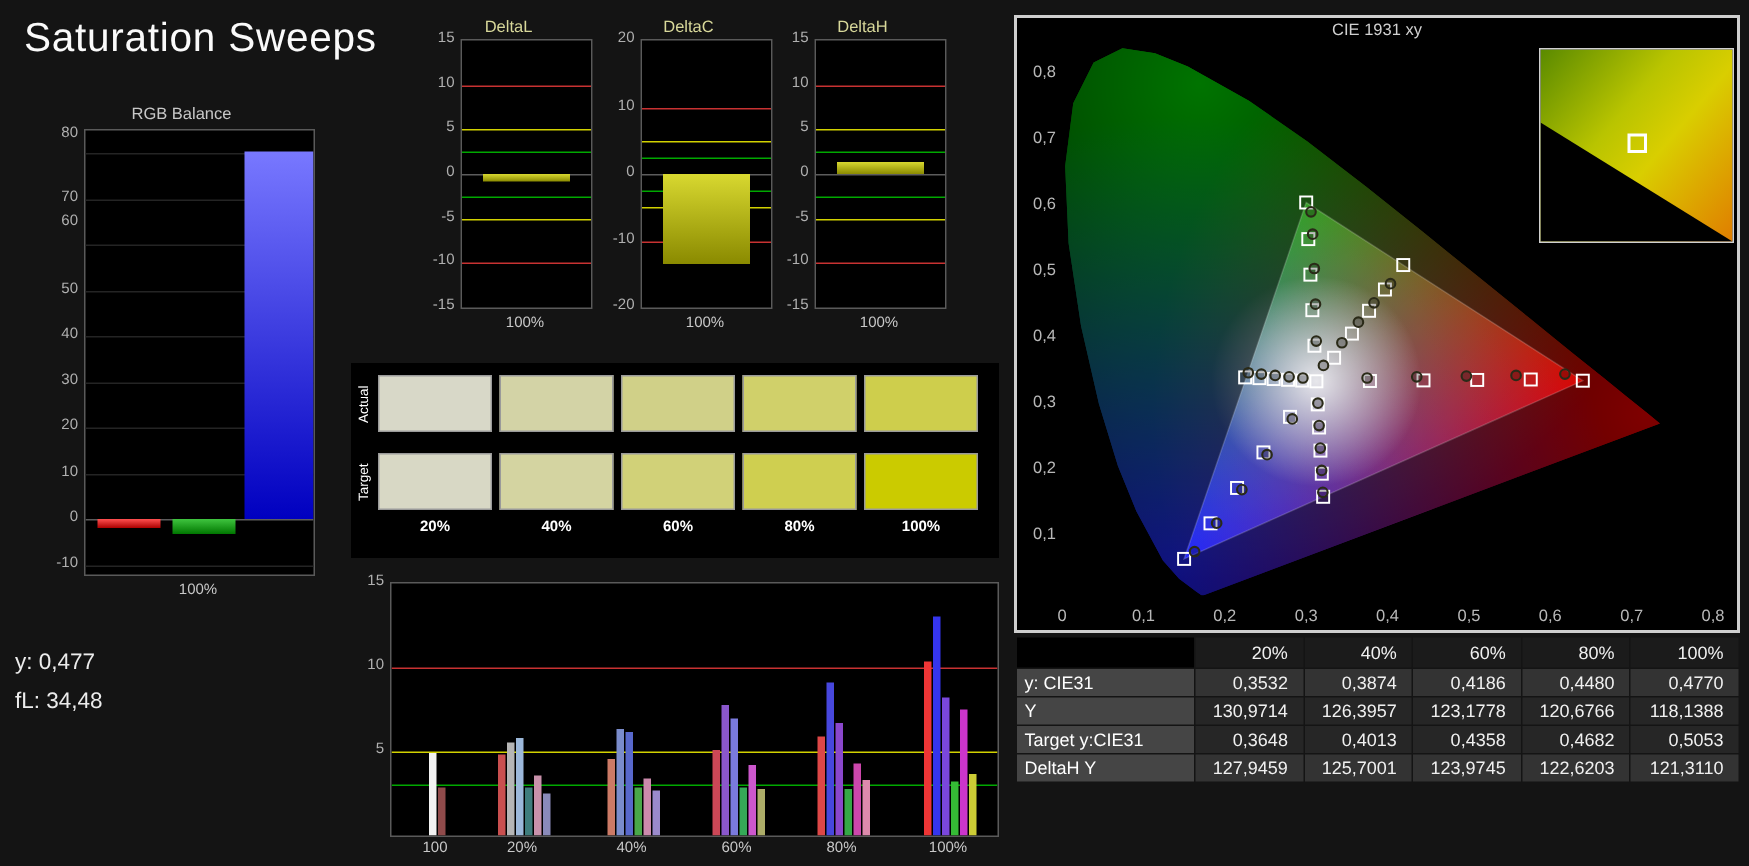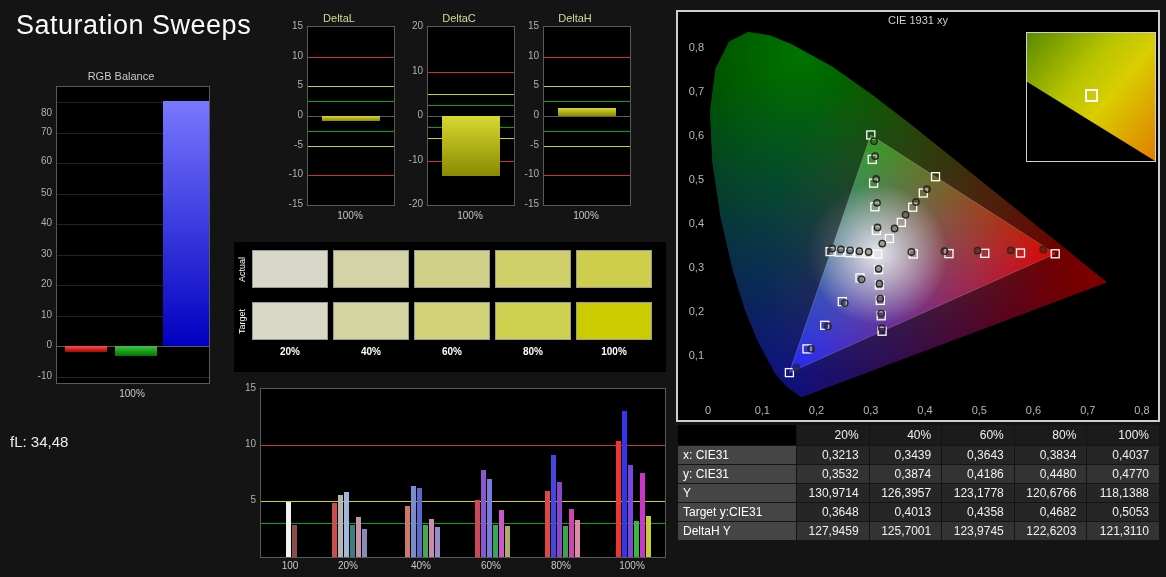--- a/index.html
+++ b/index.html
@@ -62,23 +62,23 @@
   #data-table tr.odd td.val{background:#333333}
 </style>
 </head>
 <body>
 
 <div id="page-title">Saturation Sweeps</div>
 
 <div class="panel" id="rgb-chart">
   <div class="chart-title">RGB Balance</div>
   <div id="rgb-yticks">
-      <div class="tick" style="top:37px">80</div>
+      <div class="tick" style="top:13px">80</div>
       <div class="tick" style="top:55.8px">70</div>
-      <div class="tick" style="top:85px">60</div>
+      <div class="tick" style="top:72px">60</div>
       <div class="tick" style="top:116.8px">50</div>
       <div class="tick" style="top:147.3px">40</div>
       <div class="tick" style="top:177.8px">30</div>
       <div class="tick" style="top:208.4px">20</div>
       <div class="tick" style="top:238.9px">10</div>
       <div class="tick" style="top:269.4px">0</div>
       <div class="tick" style="top:299.9px">-10</div>
     </div>
   <div class="plot" id="rgb-plot">
       <div class="grid" style="top:15.3px"></div>
@@ -350,20 +350,21 @@
         <text x="26" y="127.0" fill="#b8b8b8" font-size="11" text-anchor="end" font-family="Liberation Sans, sans-serif">0,6</text>
         <text x="26" y="83.0" fill="#b8b8b8" font-size="11" text-anchor="end" font-family="Liberation Sans, sans-serif">0,7</text>
         <text x="26" y="39.0" fill="#b8b8b8" font-size="11" text-anchor="end" font-family="Liberation Sans, sans-serif">0,8</text>
       </svg></div>
   <div id="cie-inset">
     <div id="cie-inset-marker"></div>
   </div>
 </div>
 
 <div class="panel" id="current-reading">
+  <div class="cr-line">y: 0,477</div>
   <div class="cr-line">fL: 34,48</div>
 </div>
 
 <div class="panel" id="data-table">
     <table>
       <colgroup>
         <col style="width:118px">
         <col>
         <col>
         <col>
@@ -371,28 +372,20 @@
         <col>
       </colgroup>
       <tbody>
         <tr>
           <th class="corner"></th>
           <th class="">20%</th>
           <th class="">40%</th>
           <th class="">60%</th>
           <th class="">80%</th>
           <th class="">100%</th>
-        </tr>
-        <tr class="even">
-          <td class="rowlab">x: CIE31</td>
-          <td class="val">0,3213</td>
-          <td class="val">0,3439</td>
-          <td class="val">0,3643</td>
-          <td class="val">0,3834</td>
-          <td class="val">0,4037</td>
         </tr>
         <tr class="odd">
           <td class="rowlab">y: CIE31</td>
           <td class="val">0,3532</td>
           <td class="val">0,3874</td>
           <td class="val">0,4186</td>
           <td class="val">0,4480</td>
           <td class="val">0,4770</td>
         </tr>
         <tr class="even">

